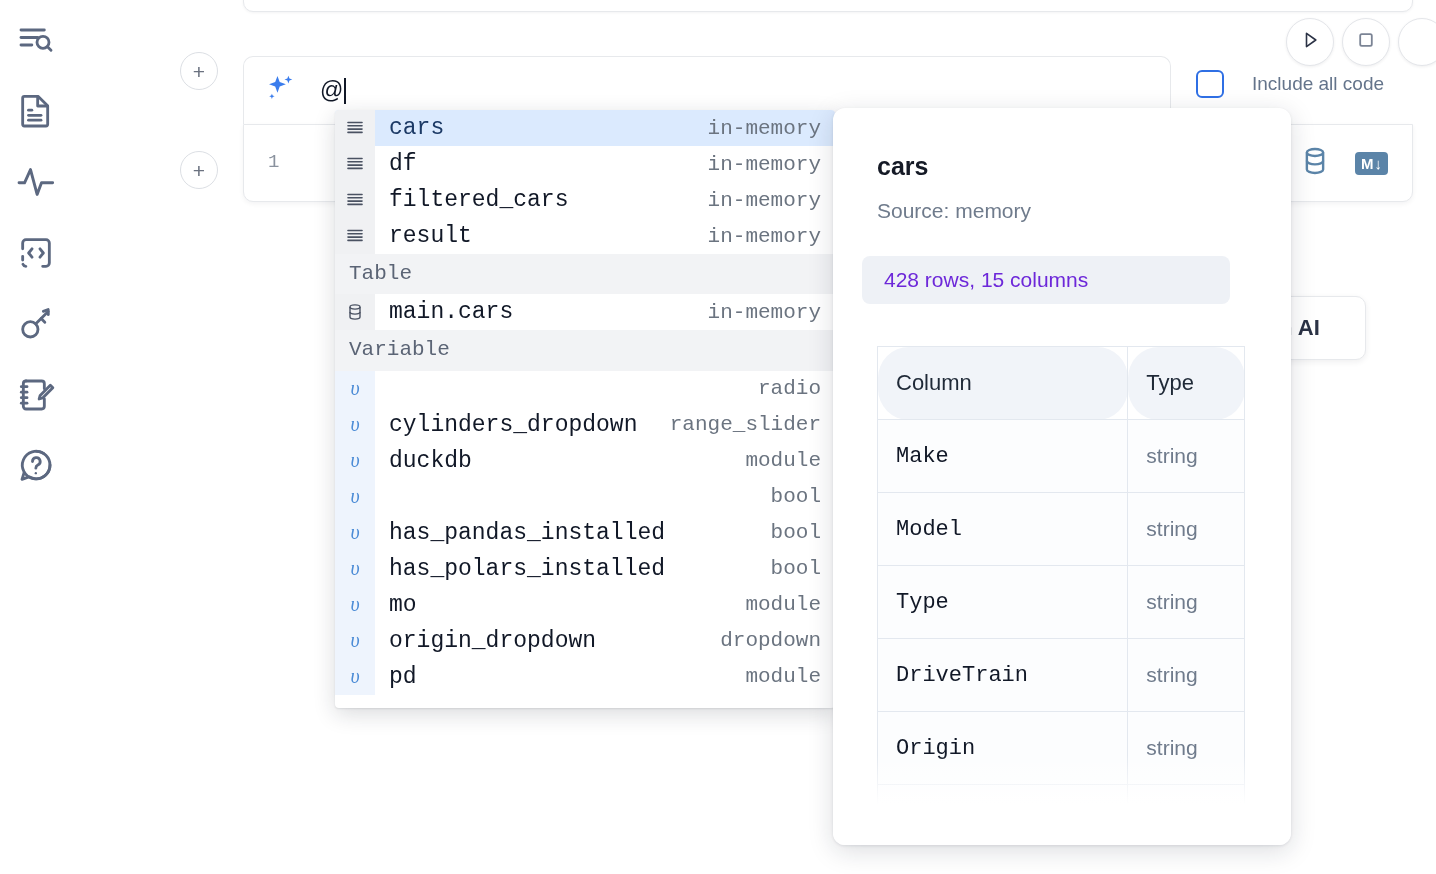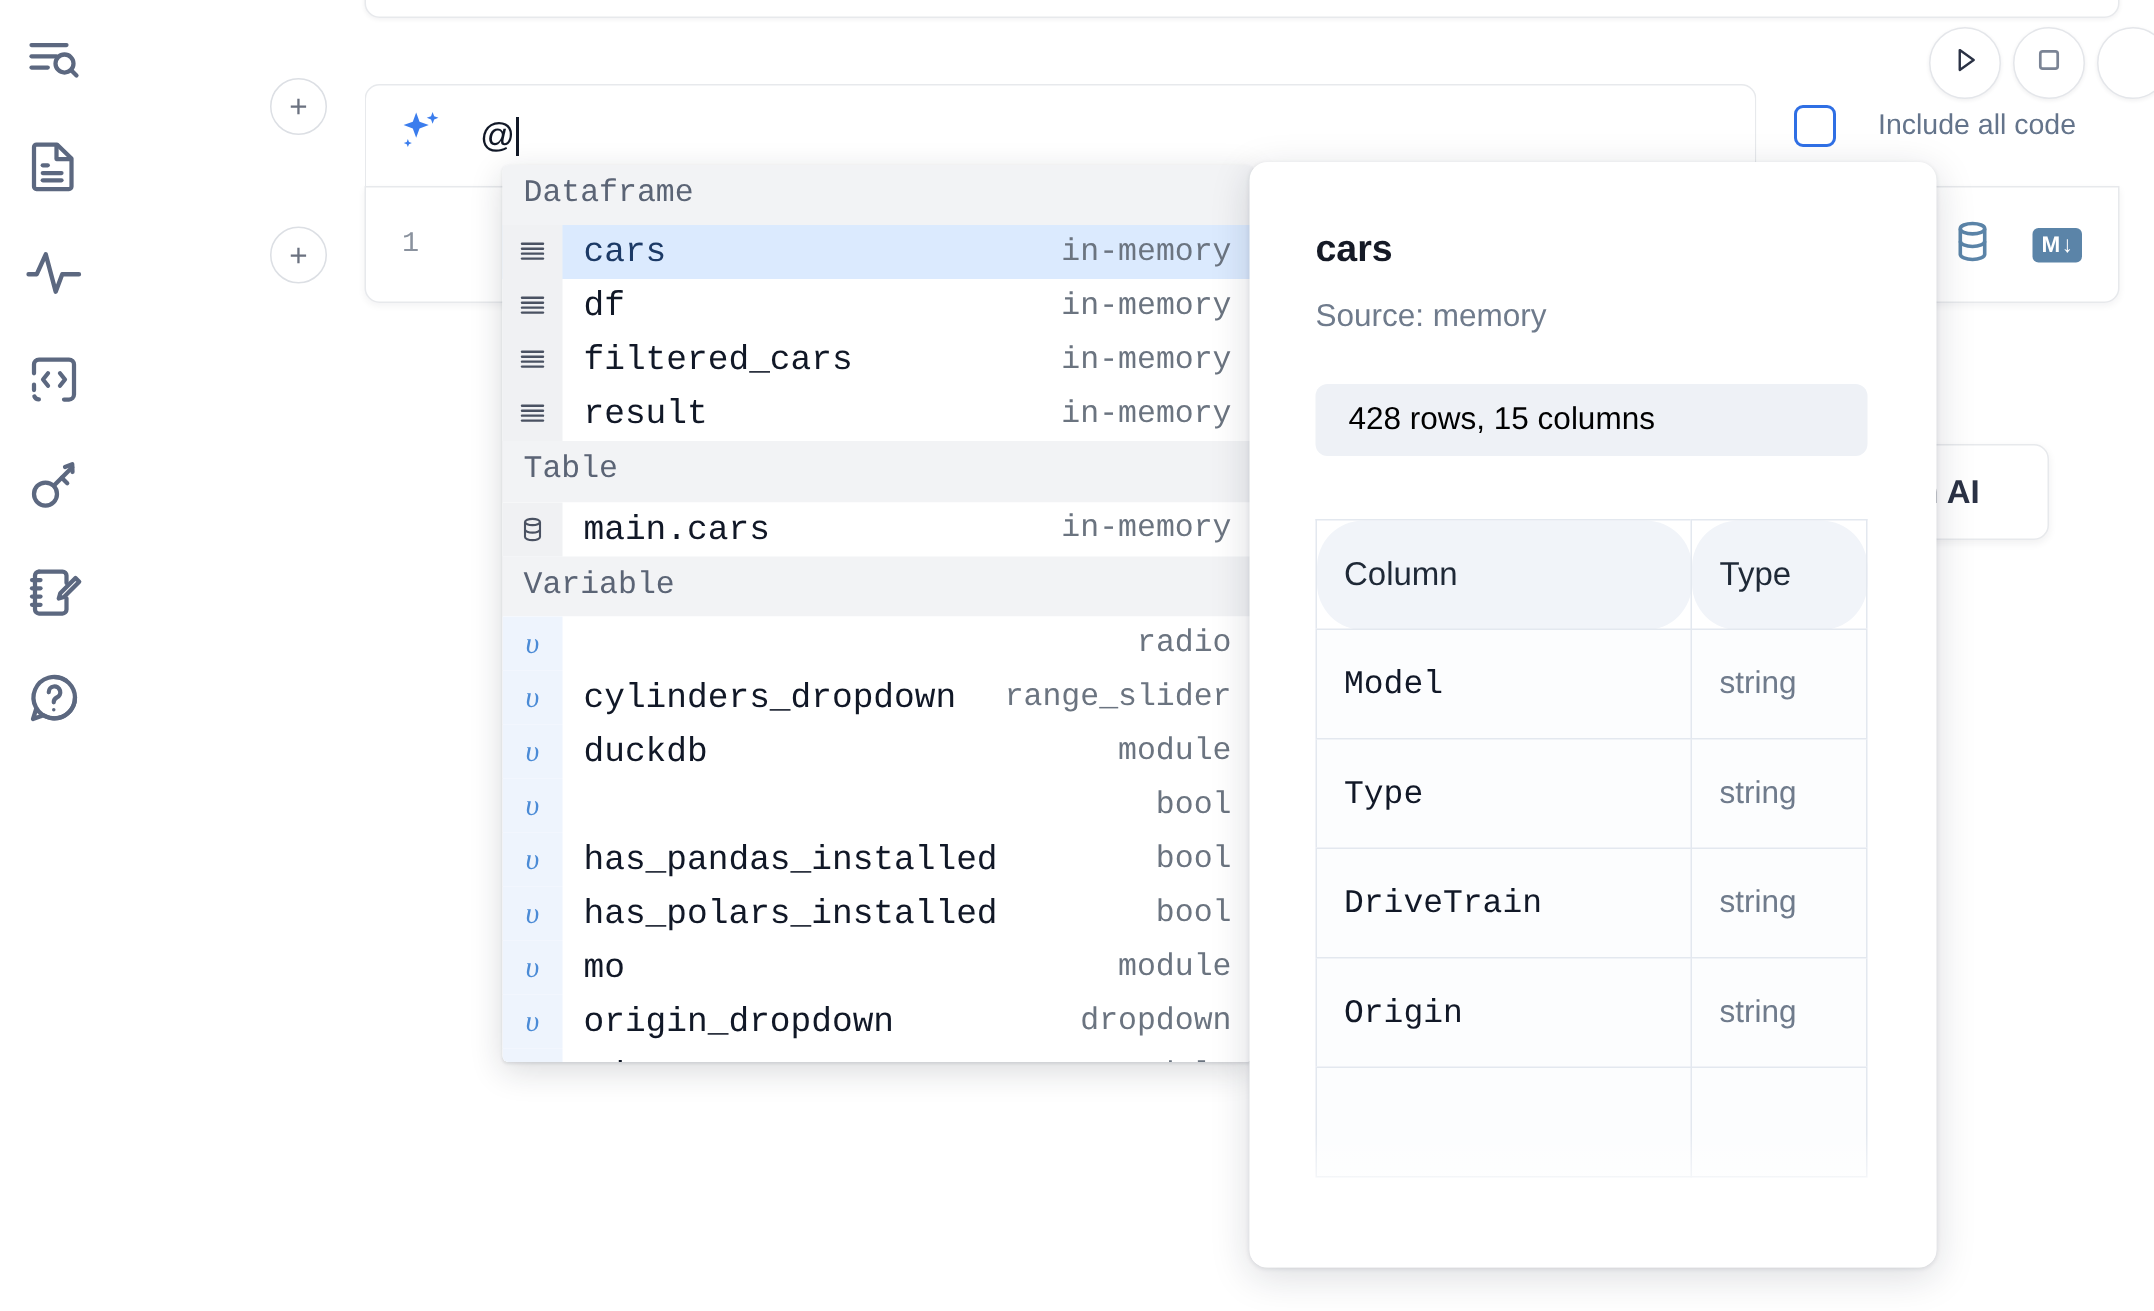--- a/index.html
+++ b/index.html
@@ -229,27 +229,27 @@
   }
   #pv-title {
     position: absolute; left: 44px; top: 44px;
     font-size: 25px; font-weight: bold; color: #151a26;
   }
   #pv-source {
     position: absolute; left: 44px; top: 91px;
     font-size: 21px; color: #6f7b8c;
   }
   #pv-shape {
-    position: absolute; left: 44px; top: 148px;
+    position: absolute; left: 29px; top: 148px;
     width: 368px; height: 48px;
     background: #eef1f6;
     border-radius: 8px;
     display: flex; align-items: center;
     padding-left: 22px;
-    font-size: 21px; color: #000000;
+    font-size: 21px; color: #6d28d9;
   }
   #pv-table {
     position: absolute; left: 44px; top: 238px;
     width: 368px;
     border: 1px solid #e3e8ef;
     border-bottom: none;
     border-collapse: collapse;
   }
   #pv-table th, #pv-table td {
     border-bottom: 1px solid #e3e8ef;
@@ -433,21 +433,20 @@
         <span>↓</span>
     </span>
   </div>
 </div>
 
 <div id="ai-chip">
   <span>Generate with AI</span>
 </div>
 
 <div id="ac-dropdown">
-    <div class="ac-section">Dataframe</div>
     <div class="ac-row df selected">
       <span class="ac-icon">
         <svg width="20" height="20" viewBox="0 0 20 20" fill="none" stroke="#4a5262" stroke-width="1.6" stroke-linecap="round">
           <line x1="3" y1="4.5" x2="17" y2="4.5"></line>
           <line x1="3" y1="7.8" x2="17" y2="7.8"></line>
           <line x1="3" y1="11.1" x2="17" y2="11.1"></line>
           <line x1="3" y1="14.4" x2="17" y2="14.4"></line>
         </svg>
       </span>
       <span class="ac-name">cars</span>
@@ -570,20 +569,24 @@
   <div id="pv-source">Source: memory</div>
   <div id="pv-shape">428 rows, 15 columns</div>
   <table id="pv-table">
     <thead>
       <tr>
         <th>Column</th>
         <th>Type</th>
       </tr>
     </thead>
     <tbody id="pv-body">
+        <tr>
+          <td class="col">Make</td>
+          <td class="typ">string</td>
+        </tr>
         <tr>
           <td class="col">Model</td>
           <td class="typ">string</td>
         </tr>
         <tr>
           <td class="col">Type</td>
           <td class="typ">string</td>
         </tr>
         <tr>
           <td class="col">DriveTrain</td>

